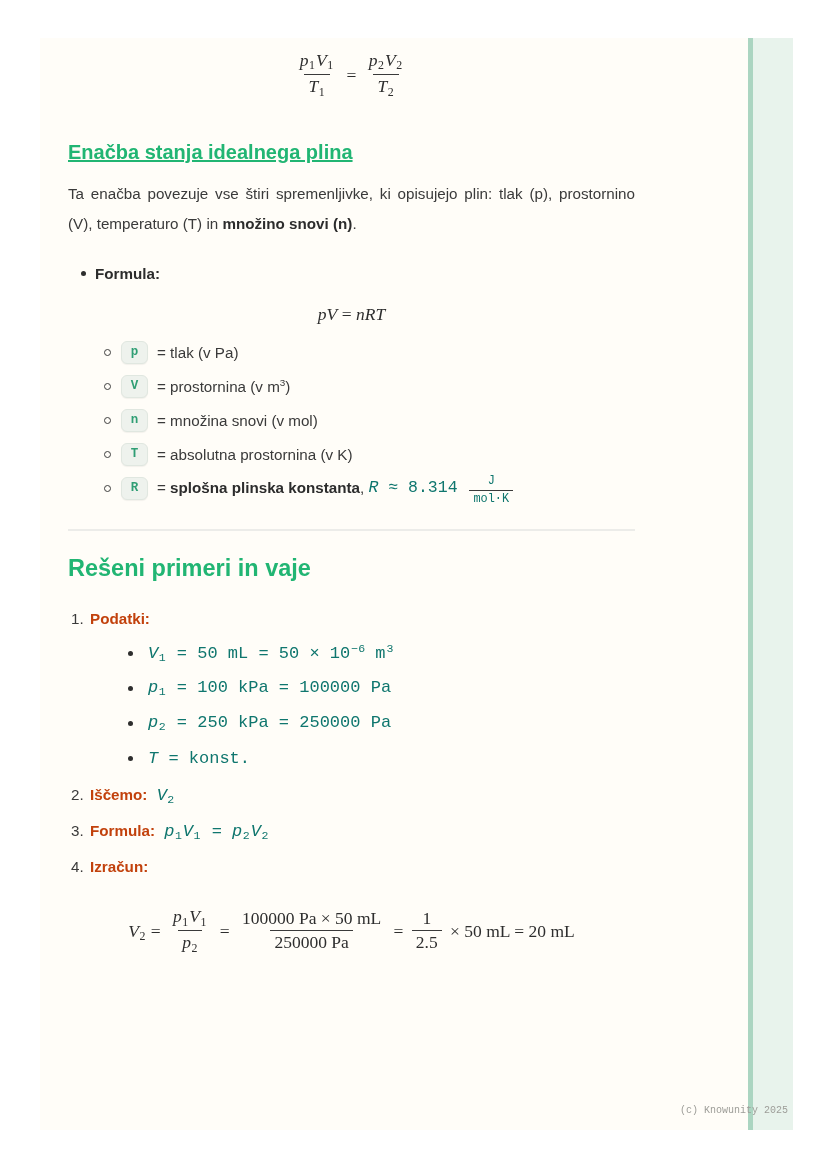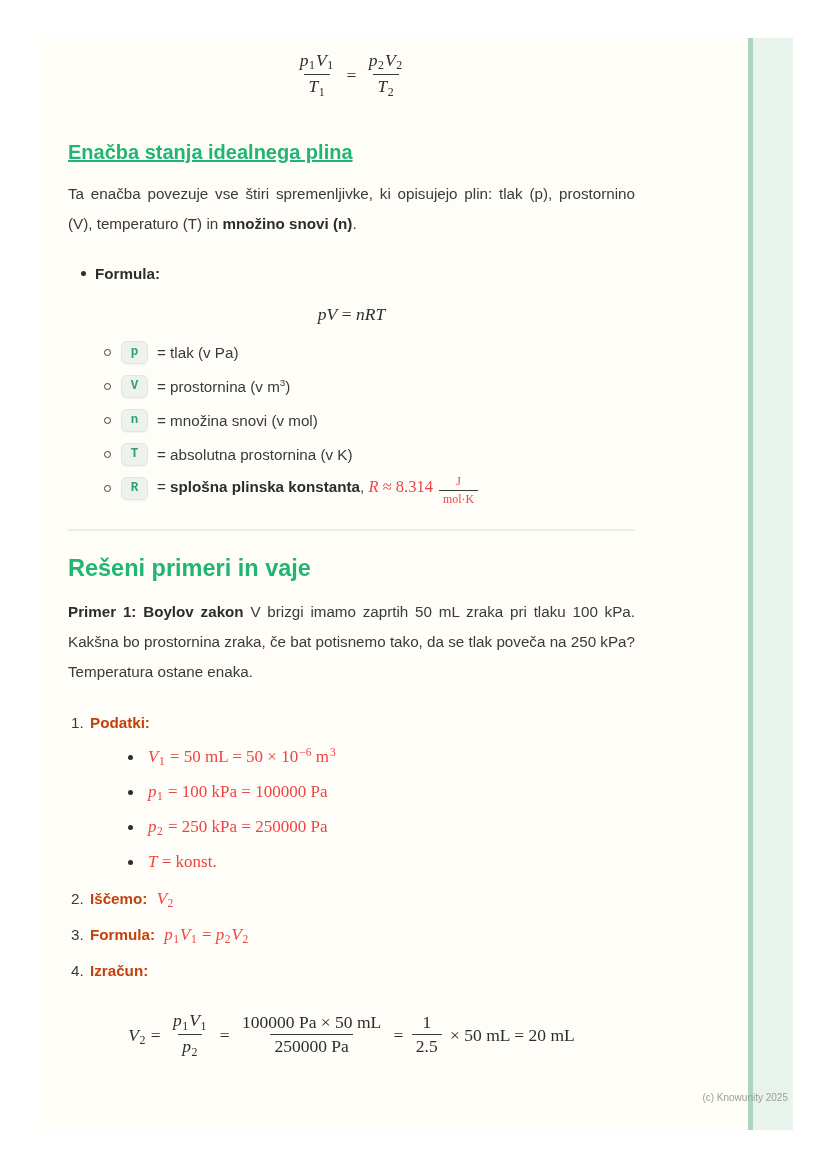--- a/index.html
+++ b/index.html
@@ -10,21 +10,21 @@
   .strip-fill { position:absolute; top:0; right:0; width:40px; height:100%;
                 background:var(--c-strip_fill,#e8f3ec); }
   .strip-line { position:absolute; top:0; right:40px; width:5px; height:100%;
                 background:var(--c-strip_line,#abd5c1); }
   .content { position:relative; margin-left:28px; padding-top:14px; width:567px;
              color:var(--c-text,#3a3a3a); }
 
   
   .math-display { font-family:"Liberation Serif", serif; font-size:17.5px;
                   color:#2e2e2e; text-align:center; }
-  .mi { font-family:Liberation Serif, serif; font-size:17px; color:#ef4444; }
+  .mi { font-family:Liberation Mono, monospace; font-size:17px; color:#0f766e; }
   .mv { font-style:italic; }
   .ms { font-size:.68em; vertical-align:-.28em; margin:0 1px 0 .5px; }
   .mu { font-size:.68em; vertical-align:.5em; margin-left:1px; }
   .fr { display:inline-flex; flex-direction:column; align-items:center;
         vertical-align:middle; margin:0 4px; position:relative; top:-2px; }
   .fr .n { padding:0 4px 1px; line-height:1.25; }
   .fr .d { padding:1px 4px 0; line-height:1.25; border-top:1.4px solid #3a3a3a; }
 
   .sec-h { color:var(--c-accent,#21b573); font-weight:700; line-height:1.18; }
   .h2 { font-size:20px; margin-top:40px;text-decoration:underline; }
@@ -64,22 +64,22 @@
   .step { position:relative; padding-left:22px; line-height:31px; }
   .stepnum { position:absolute; left:3px; }
   .steplabel { font-weight:700; color:#c2410c; }
   .step .mi { margin-left:5px; }
   .substeps { margin:2px 0 3px; }
   .srow { display:flex; align-items:center; height:35px; padding-left:60px; }
   .srow .sdot { flex:none; margin-right:15px; }
 
   .final { margin-top:26px; }
 
-  .footer { position:absolute; right:5px; bottom:27px; font-size:10px;
-            color:#9d9d98; z-index:3; }
+  .footer { position:absolute; right:5px; bottom:14px; font-size:10px;
+            color:#9d9d98; z-index:3;font-family:Liberation Mono, monospace; }
 </style>
 </head>
 <body>
 
 <div class="card">
   <div class="strip-fill"></div>
   <div class="strip-line"></div>
 
   <div class="content">
 
@@ -131,21 +131,20 @@
                 <span class="n"><span class="mt">J</span></span>
                 <span class="d"><span class="mt">mol·K</span></span>
               </span></span></span>
       </div>
     </div>
 
     <hr class="divider">
 
     <h1 class="sec-h h1">Rešeni primeri in vaje</h1>
 
-    <p class="para"><b>Primer 1: Boylov zakon</b><span> V brizgi imamo zaprtih 50 mL zraka pri tlaku 100 kPa. Kakšna bo prostornina zraka, če bat potisnemo tako, da se tlak poveča na 250 kPa? Temperatura ostane enaka.</span></p>
 
     <div class="steps">
 
       <div class="step">
         <span class="stepnum">1.</span>
         <span class="steplabel">Podatki:</span>
       </div>
       <div class="substeps">
         <div class="srow">
           <span class="sdot"></span>

